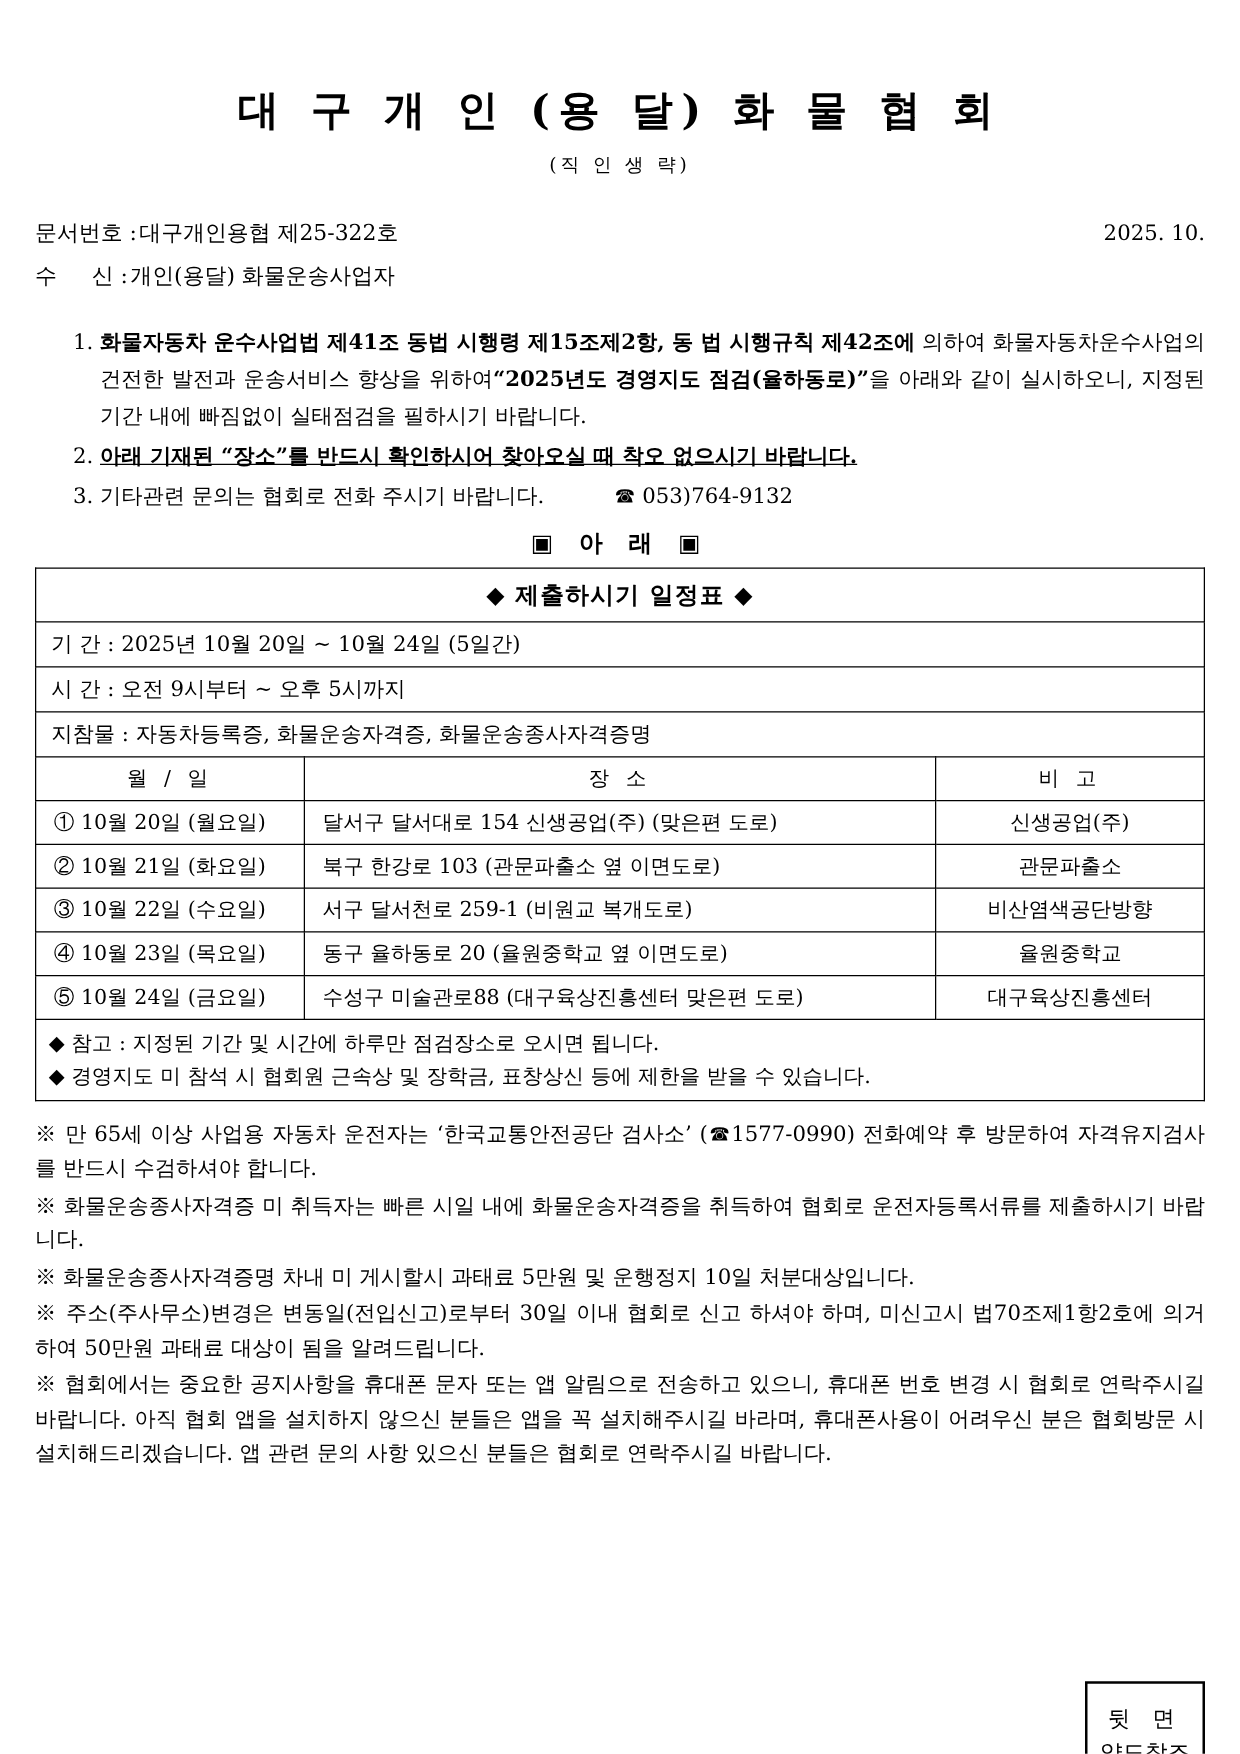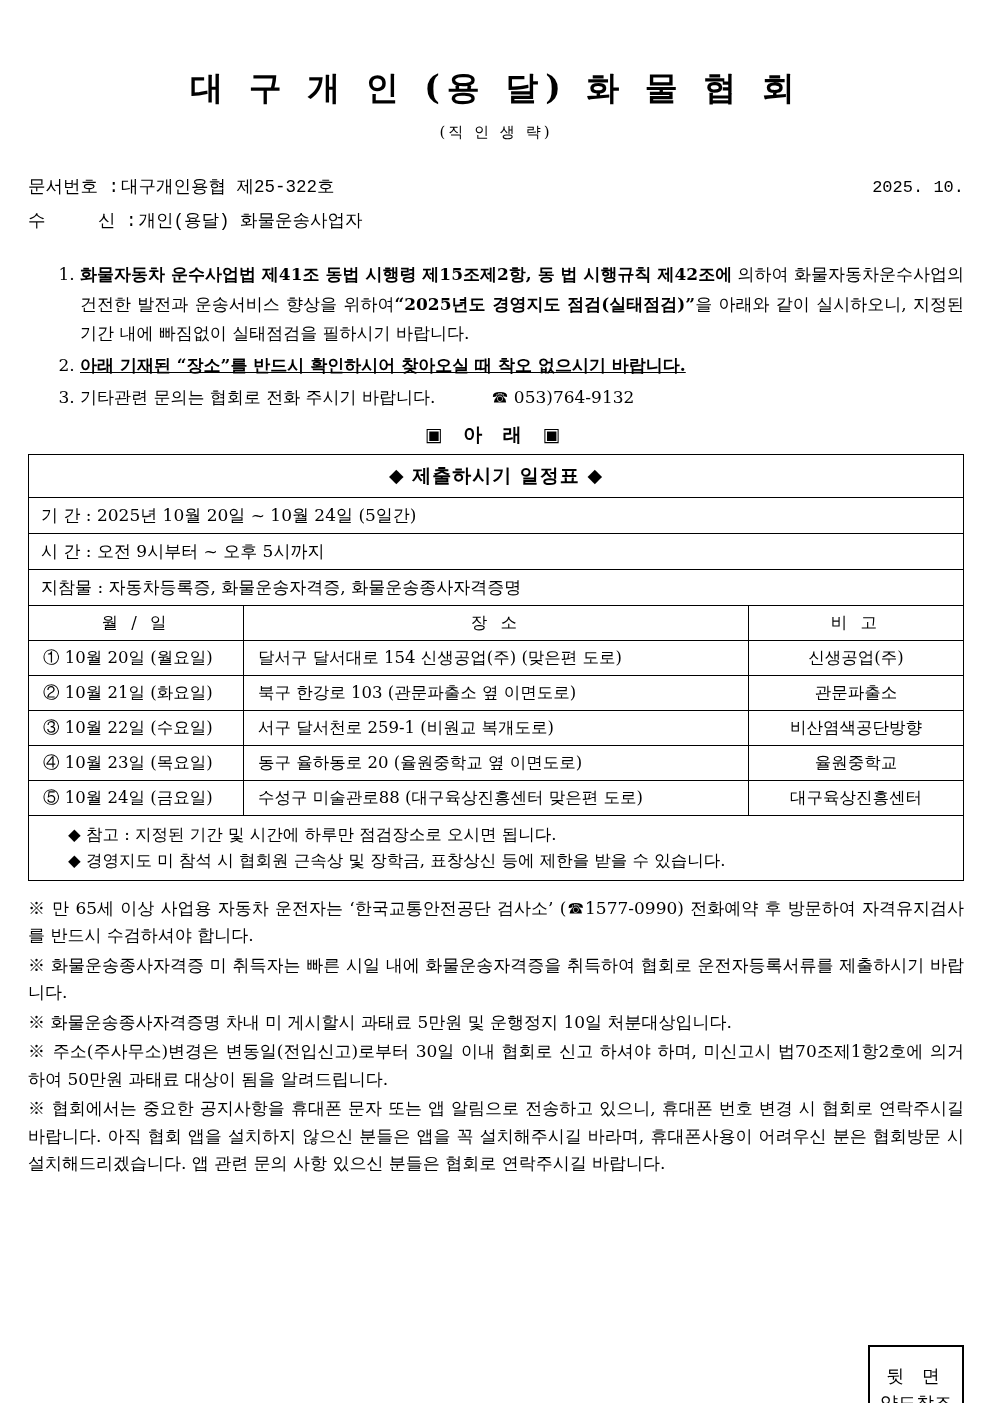--- a/index.html
+++ b/index.html
@@ -37,21 +37,20 @@
     font-size: 15px;
     letter-spacing: 3px;
     margin-top: 12px;
   }
 
   
   .meta-block {
     margin-top: 28px;
     font-size: 17.5px;
     line-height: 1.95;
-    font-family: Liberation Mono, monospace;
   }
   .meta-row {
     display: flex;
     align-items: baseline;
   }
   .meta-label {
     white-space: pre;
     letter-spacing: 0px;
   }
   .meta-value {
@@ -119,21 +118,21 @@
   }
   .cell-date { text-align: left; padding-left: 14px !important; }
   .cell-place { text-align: left; padding-left: 14px !important; }
   .cell-note { text-align: center; }
   .foot-note {
     text-align: left;
     padding-left: 10px !important;
     font-size: 16.5px;
     line-height: 1.55;
   }
-  .foot-note div { white-space: nowrap; margin-left: 29px; }
+  .foot-note div { white-space: nowrap; }
 
   
   .remarks {
     margin-top: 14px;
     font-size: 17px;
     line-height: 1.62;
     text-align: justify;
   }
   .remarks p {
     margin: 0 0 2px 0;
@@ -179,21 +178,21 @@
       <span class="meta-date">2025. 10.</span>
     </div>
     <div class="meta-row">
       <span class="meta-label">수     신 :</span>
       <span class="meta-value">개인(용달) 화물운송사업자</span>
     </div>
   </div>
 
   <ol class="notice-list">
     <li>
-      <span class="bold">화물자동차 운수사업법 제41조 동법 시행령 제15조제2항, 동 법 시행규칙 제42조에</span><span> 의하여 화물자동차운수사업의 건전한 발전과 운송서비스 향상을 위하여</span><span class="bold">“2025년도 경영지도 점검(실태점검)”</span><span>을 아래와 같이 실시하오니, 지정된 기간 내에 빠짐없이 실태점검을 필하시기 바랍니다.</span>
+      <span class="bold">화물자동차 운수사업법 제41조 동법 시행령 제15조제2항, 동 법 시행규칙 제42조에</span><span> 의하여 화물자동차운수사업의 건전한 발전과 운송서비스 향상을 위하여</span><span class="bold">“2025년도 경영지도 점검(율하동로)”</span><span>을 아래와 같이 실시하오니, 지정된 기간 내에 빠짐없이 실태점검을 필하시기 바랍니다.</span>
     </li>
     <li>
       <span class="bold ul">아래 기재된 “장소”를 반드시 확인하시어 찾아오실 때 착오 없으시기 바랍니다.</span>
     </li>
     <li>
       <span>기타관련 문의는 협회로 전화 주시기 바랍니다.</span><span class="tel-line">☎ 053)764-9132</span>
     </li>
   </ol>
 
   <div class="arae">▣ 아      래 ▣</div>

